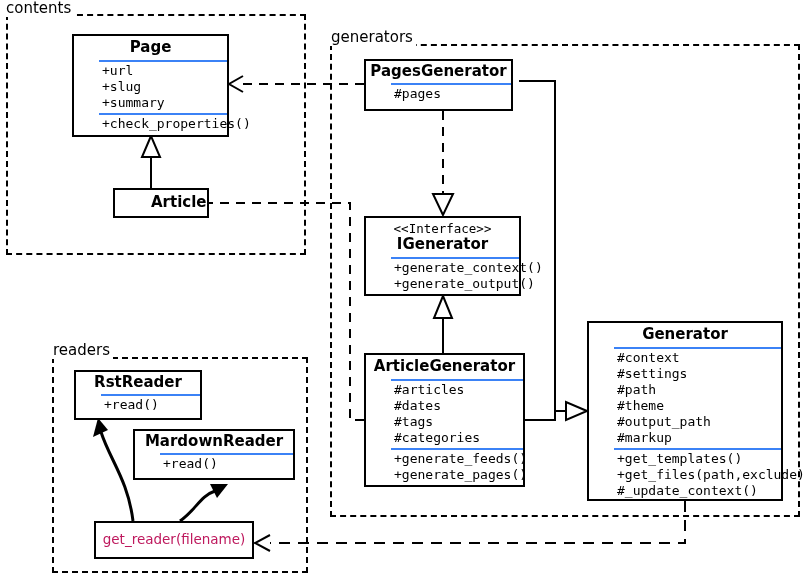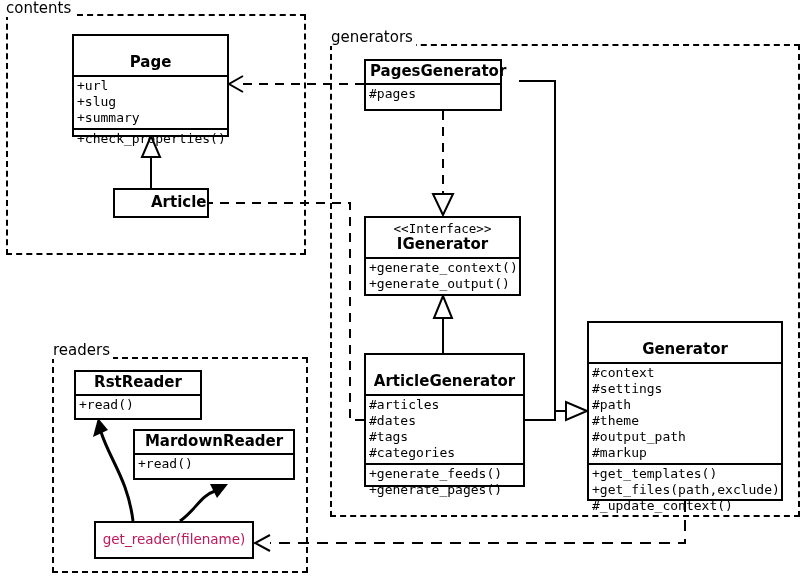--- a/index.html
+++ b/index.html
@@ -49,35 +49,36 @@
     background: #ffffff;
     box-sizing: border-box;
     z-index: 5;
   }
   .cls-name {
     font-family: "DejaVu Sans", sans-serif;
     font-weight: bold;
     font-size: 15px;
     text-align: center;
     color: #000;
-    padding: 18px 4px 4px 4px;
+    padding: 3px 4px 4px 4px;
     line-height: 17px;
     white-space: nowrap;
   }
   .cls-stereo {
     font-family: "DejaVu Sans Mono", monospace;
     font-weight: normal;
     font-size: 12.5px;
     text-align: center;
     color: #000;
     line-height: 15px;
     padding-top: 3px;
   }
   .cls-sep {
-    border-top: 2px solid #000000;
+    border-top: 2px solid #3b82f6;
+    margin-left: 25px;
   }
   .cls-compartment {
     padding: 1px 0 2px 0;
   }
   .cls-item {
     font-family: "DejaVu Sans Mono", monospace;
     font-size: 13px;
     color: #000;
     line-height: 16px;
     padding-left: 3px;
@@ -169,21 +170,21 @@
     </div>
     <div class="cls-sep cls-compartment">
       <div class="cls-item">+check_properties()</div>
     </div>
   </div>
 
   <div class="cls" style="left:113px; top:188px; width:96px; height:30px;padding-left:32px;">
     <div class="cls-name" style="padding:4px;">Article</div>
   </div>
 
-  <div class="cls" style="left:364px; top:59px; width:138px; height:52px;">
+  <div class="cls" style="left:364px; top:59px; width:149px; height:52px;">
     <div class="cls-name" style="padding:2px 4px 3px 4px;">PagesGenerator</div>
     <div class="cls-sep cls-compartment">
       <div class="cls-item">#pages</div>
     </div>
   </div>
 
   <div class="cls" style="left:364px; top:216px; width:157px; height:80px;">
     <div>
       <div class="cls-stereo">&lt;&lt;Interface&gt;&gt;</div>
       <div class="cls-name" style="padding:0 4px 4px 4px;">IGenerator</div>

